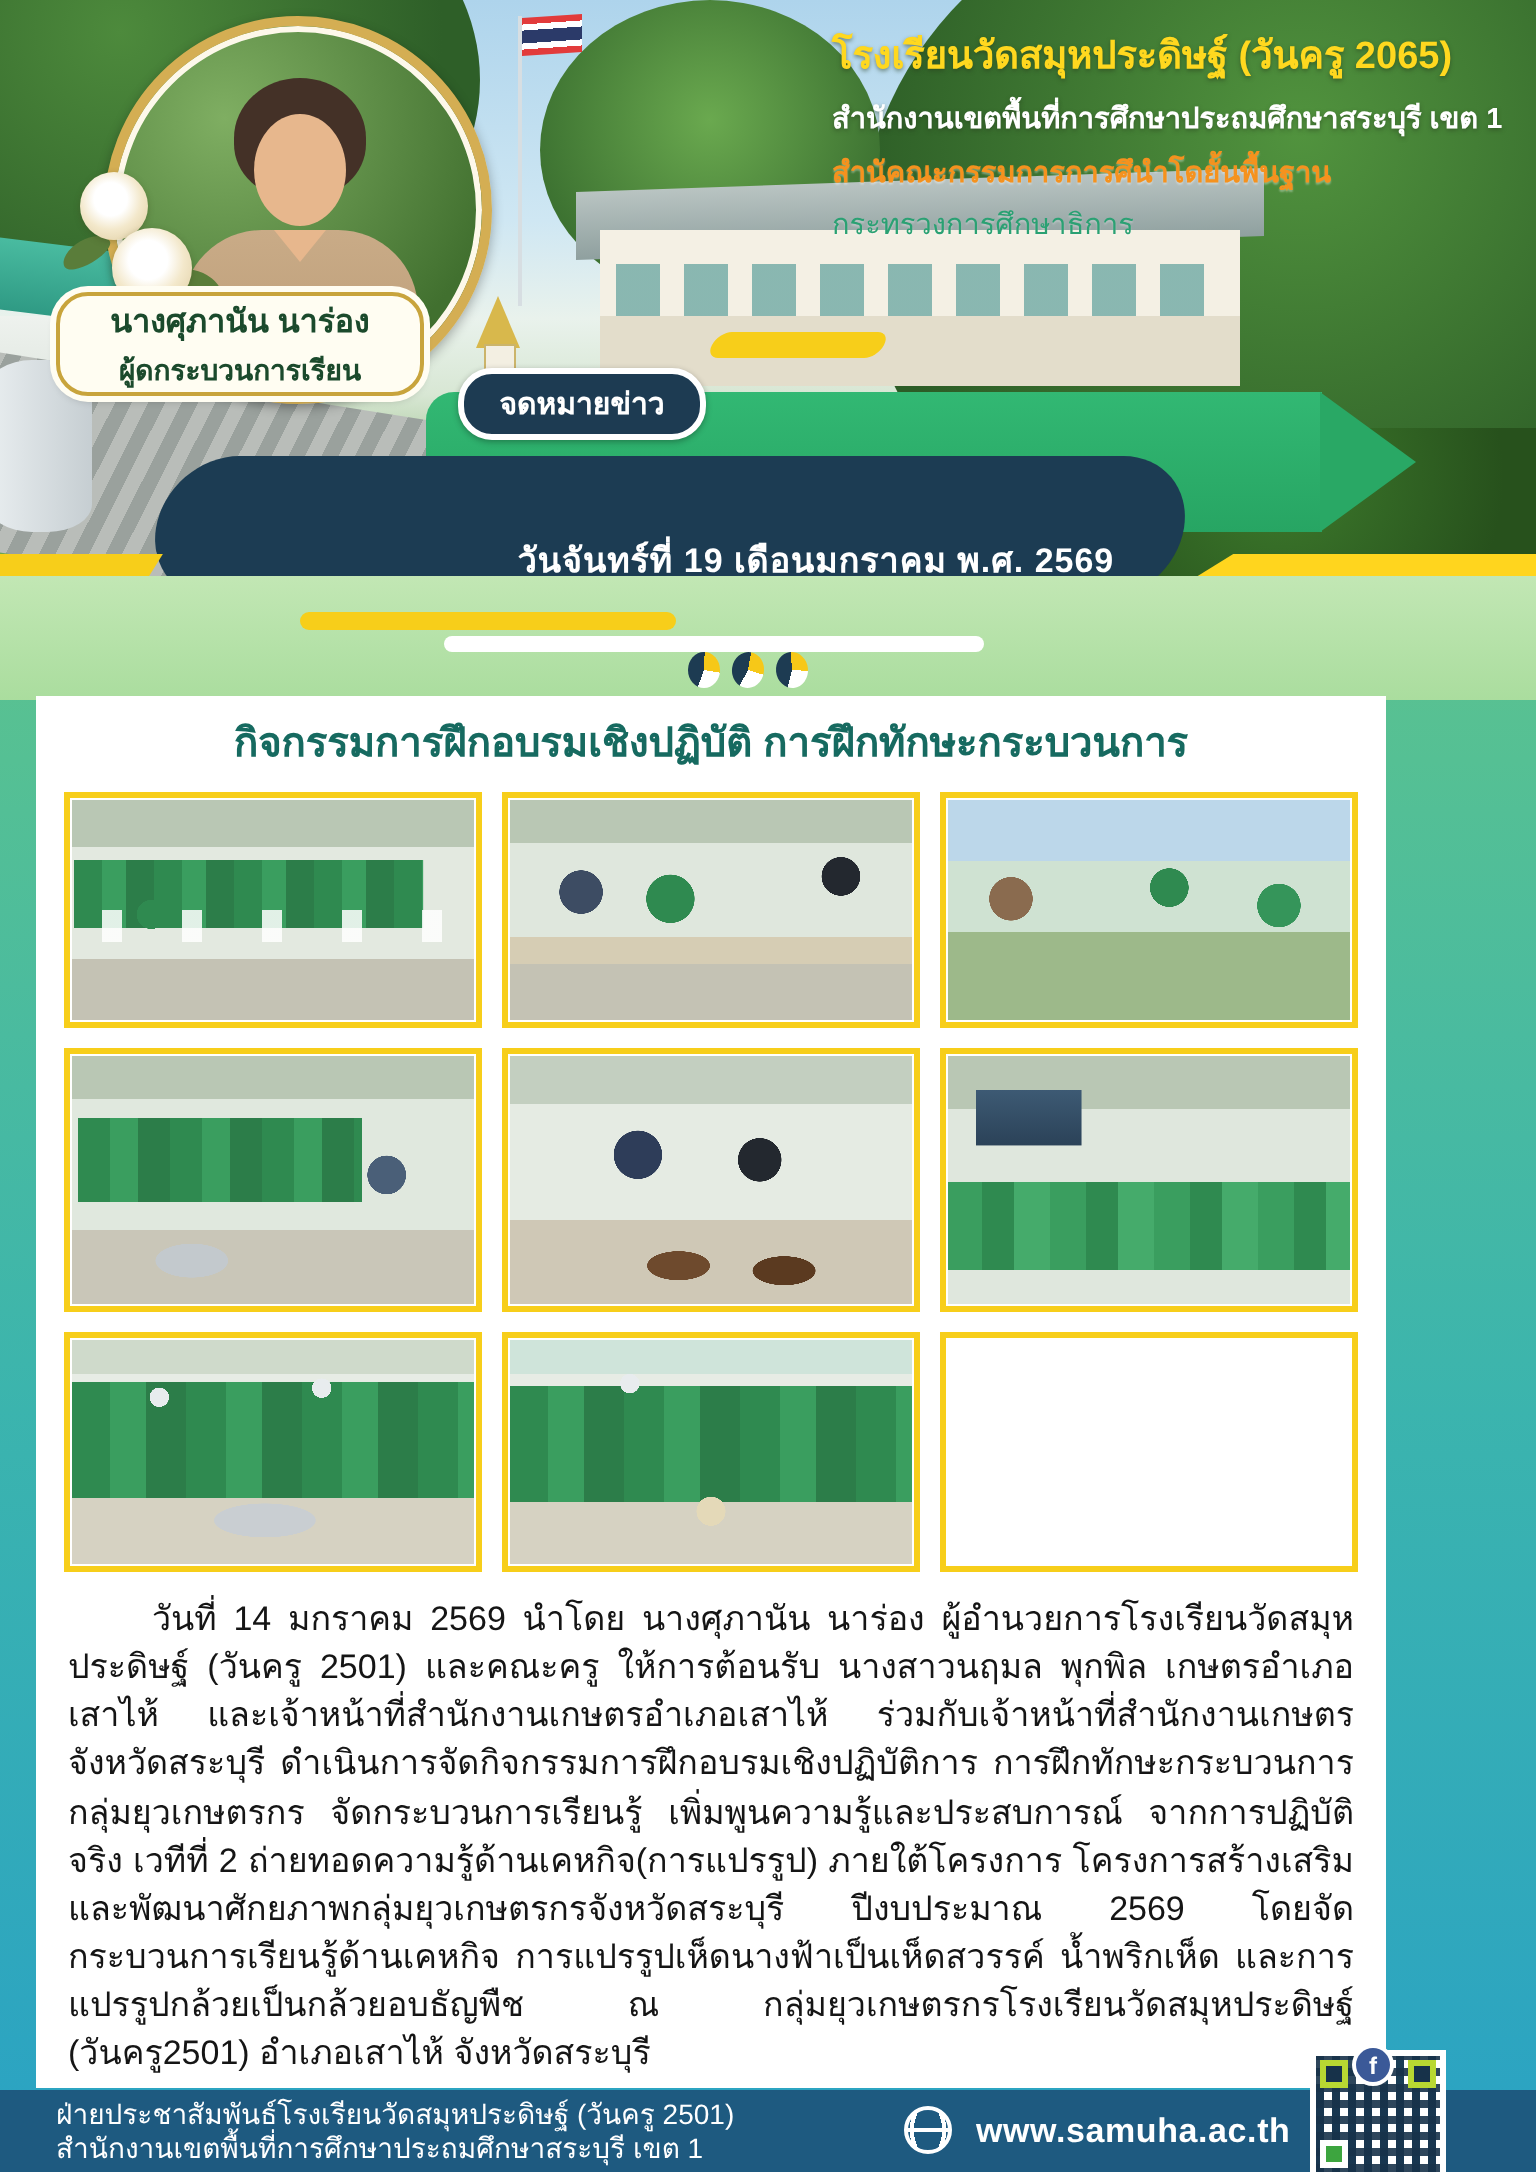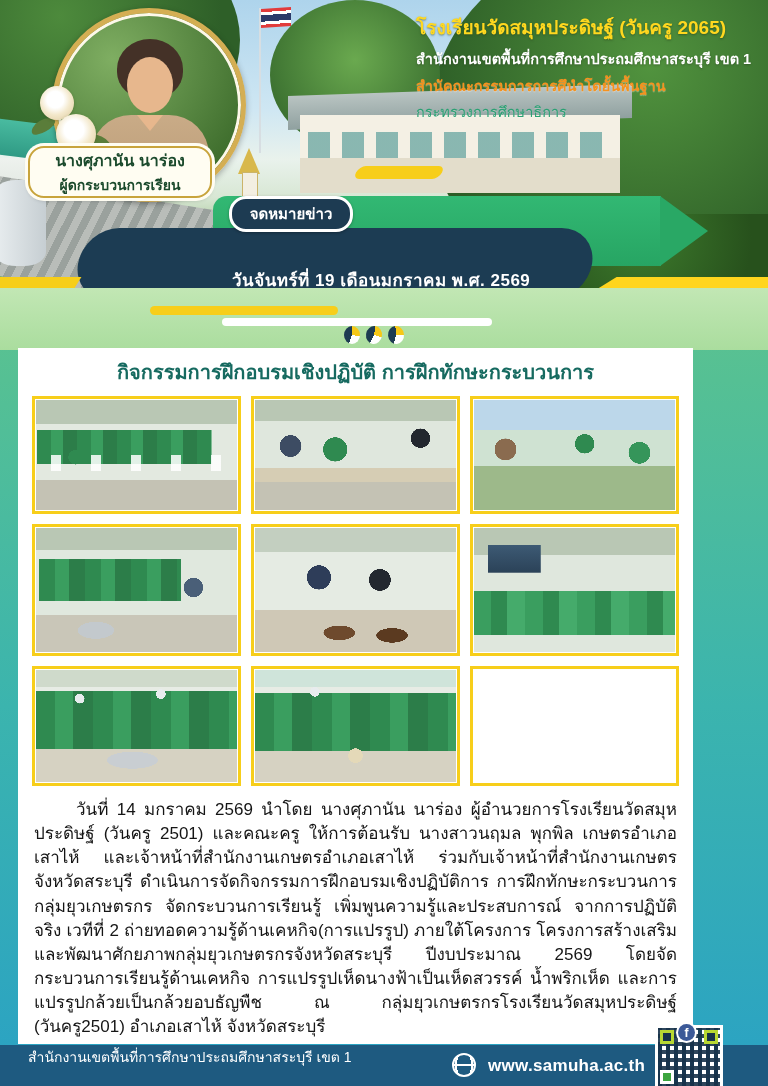--- a/index.html
+++ b/index.html
@@ -64,24 +64,24 @@
     display:flex;flex-direction:column;align-items:center;justify-content:center;}
   .plate-name{font-size:16px;font-weight:bold;color:#1b4a2c;}
   .plate-title{font-size:14px;font-weight:bold;color:#1b4a2c;margin-top:1px;}
 
   
   .yellow-deco-top{position:absolute;left:356px;top:166px;width:86px;height:13px;border-radius:7px;background:#f7ce1a;transform:skewX(-28deg);}
   .banner{position:absolute;left:213px;top:196px;width:448px;height:70px;background:linear-gradient(180deg,#32b873,#27a563);border-radius:14px 0 0 6px;}
   .banner-arrow{position:absolute;left:660px;top:196px;width:0;height:0;border-top:35px solid transparent;border-bottom:35px solid transparent;border-left:48px solid #29a865;}
   .banner-title{position:absolute;left:248px;top:199px;width:420px;text-align:center;font-size:46px;font-weight:bold;color:#ffffff;
     text-shadow:0 2px 1px rgba(14,86,54,.35);letter-spacing:1px;}
-  .kicker{position:absolute;left:229px;top:196px;width:118px;height:30px;border-radius:17px;background:#1d3b52;border:3px solid #ffffff;
+  .kicker{position:absolute;left:229px;top:184px;width:118px;height:30px;border-radius:17px;background:#1d3b52;border:3px solid #ffffff;
     display:flex;align-items:center;justify-content:center;font-size:15px;font-weight:bold;color:#fff;box-shadow:0 1px 3px rgba(0,0,0,.3);}
   .date-blob{position:absolute;left:78px;top:228px;width:514px;height:72px;background:#1c3c53;border-radius:40px;transform:skewX(-9deg);}
-  .date-text{position:absolute;left:232px;top:266px;width:352px;font-size:17px;font-weight:bold;color:#ffffff;letter-spacing:.5px;}
+  .date-text{position:absolute;left:232px;top:266px;width:352px;text-align:center;font-size:17px;font-weight:bold;color:#ffffff;letter-spacing:.5px;}
   .ystrip-left{position:absolute;left:-14px;top:277px;width:92px;height:11px;background:#f7ce1a;transform:skewX(-32deg);}
   .ystrip-right{position:absolute;left:594px;top:277px;width:174px;height:14px;background:#ffd51e;clip-path:polygon(13% 0,100% 0,100% 100%,0 100%);}
 
   
   .band{position:absolute;left:0;top:288px;width:768px;height:62px;background:linear-gradient(180deg,#c2e7b4,#aadd9e);}
   .pill{position:absolute;border-radius:5px;}
   .pill-yellow{left:150px;top:306px;width:188px;height:9px;background:#f7ce1a;}
   .pill-white{left:222px;top:318px;width:270px;height:8px;background:#ffffff;}
   .leafdot{position:absolute;width:16px;height:18px;border-radius:50%;
     background:conic-gradient(from 200deg,#1d3b52 0 45%,#f6c818 45% 72%,#ffffff 72% 100%);}
@@ -241,20 +241,21 @@
       <div class="ph s6" title="audience-watching-presentation"></div>
       <div class="ph s7" title="students-in-hairnets-preparing-trays"></div>
       <div class="ph s8" title="students-at-table-with-banana-chips"></div>
       <div class="ph s9" title="packaged-products-jars-and-boxes"></div>
     </div>
     <div class="article">วันที่ 14 มกราคม 2569 นำโดย นางศุภานัน นาร่อง ผู้อำนวยการโรงเรียนวัดสมุหประดิษฐ์ (วันครู 2501) และคณะครู ให้การต้อนรับ นางสาวนฤมล พุกพิล เกษตรอำเภอเสาไห้ และเจ้าหน้าที่สำนักงานเกษตรอำเภอเสาไห้ ร่วมกับเจ้าหน้าที่สำนักงานเกษตรจังหวัดสระบุรี ดำเนินการจัดกิจกรรมการฝึกอบรมเชิงปฏิบัติการ การฝึกทักษะกระบวนการกลุ่มยุวเกษตรกร จัดกระบวนการเรียนรู้ เพิ่มพูนความรู้และประสบการณ์ จากการปฏิบัติจริง เวทีที่ 2 ถ่ายทอดความรู้ด้านเคหกิจ(การแปรรูป) ภายใต้โครงการ โครงการสร้างเสริมและพัฒนาศักยภาพกลุ่มยุวเกษตรกรจังหวัดสระบุรี ปีงบประมาณ 2569 โดยจัดกระบวนการเรียนรู้ด้านเคหกิจ การแปรรูปเห็ดนางฟ้าเป็นเห็ดสวรรค์ น้ำพริกเห็ด และการแปรรูปกล้วยเป็นกล้วยอบธัญพืช ณ กลุ่มยุวเกษตรกรโรงเรียนวัดสมุหประดิษฐ์ (วันครู2501) อำเภอเสาไห้ จังหวัดสระบุรี</div>
   </div>
 
   <div class="footer"></div>
   <div class="footer-text">
+    <div class="footer-line">ฝ่ายประชาสัมพันธ์โรงเรียนวัดสมุหประดิษฐ์ (วันครู 2501)</div>
     <div class="footer-line">สำนักงานเขตพื้นที่การศึกษาประถมศึกษาสระบุรี เขต 1</div>
   </div>
   <div class="globe"></div>
   <div class="website">www.samuha.ac.th</div>
   <div class="qr">
     <div class="qr-finder qf1"></div>
     <div class="qr-finder qf2"></div>
     <div class="qr-finder qf3"></div>
     <div class="fb"></div>
   </div>

